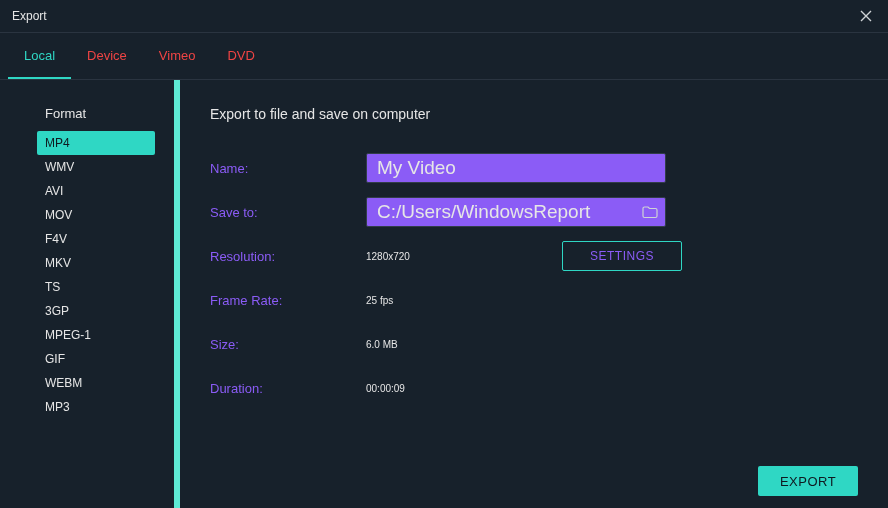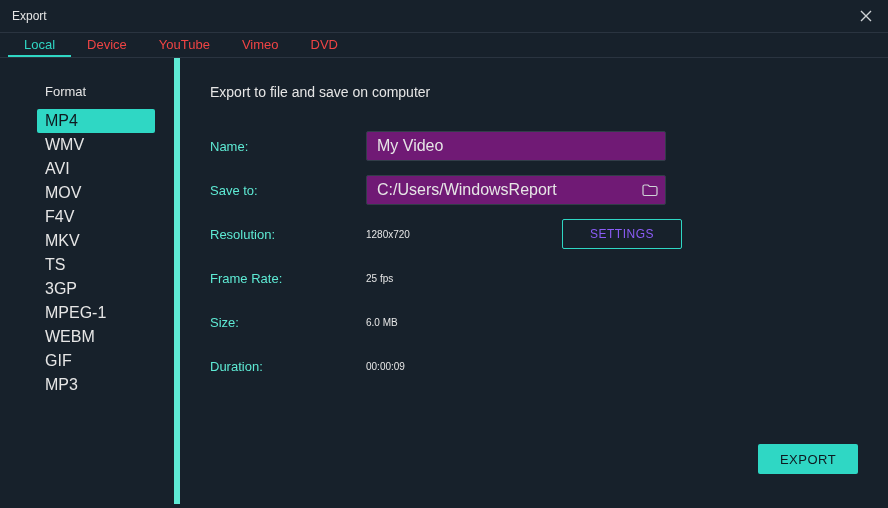--- a/index.html
+++ b/index.html
@@ -19,21 +19,21 @@
     background: #17212b;
   }
   .titlebar .title { font-size: 12px; color: #e6e6e6; }
   .titlebar .close {
     width: 20px; height: 20px;
     display: flex; align-items: center; justify-content: center;
     color: #cfd3d6; cursor: pointer;
     font-size: 16px;
   }
   .tabbar {
-    height: 26px;
+    height: 48px;
     border-top: 1px solid #2a3440;
     border-bottom: 1px solid #2a3440;
     display: flex;
     align-items: stretch;
     padding: 0 8px;
   }
   .tab {
     padding: 0 16px;
     display: flex;
     align-items: center;
@@ -60,21 +60,21 @@
     color: #e6e6e6;
     margin-bottom: 10px;
     padding-left: 8px;
   }
   .fmt-list { list-style: none; width: 118px; }
   .fmt-item {
     height: 24px;
     display: flex;
     align-items: center;
     padding-left: 8px;
-    font-size: 16px;
+    font-size: 12px;
     color: #e6e6e6;
     cursor: pointer;
     border-radius: 2px;
     margin-bottom: 0;
   }
   .fmt-item.selected {
     background: #2fd7c4;
     color: #0f1a20;
   }
   .main {
@@ -88,35 +88,35 @@
     margin-bottom: 24px;
   }
   .row {
     display: flex;
     align-items: center;
     height: 44px;
   }
   .row .lbl {
     width: 156px;
     font-size: 13px;
-    color: #5eead4;
+    color: #8b5cf6;
   }
   .row .val {
     font-size: 10px;
     color: #e6e6e6;
   }
   .input {
     width: 300px;
     height: 30px;
-    background: #701a75;
+    background: #8b5cf6;
     border: 1px solid #323d49;
     border-radius: 2px;
     color: #e6e6e6;
     padding: 0 34px 0 10px;
-    font-size: 16px;
+    font-size: 19px;
     outline: none;
     position: relative;
   }
   .input-wrap { position: relative; width: 300px; }
   .folder-icon {
     position: absolute;
     right: 8px; top: 50%;
     transform: translateY(-50%);
     width: 16px; height: 14px;
     cursor: pointer;
@@ -157,41 +157,40 @@
   <span class="close">
     <svg width="12" height="12" viewBox="0 0 12 12">
         <path d="M1 1 L11 11 M11 1 L1 11" stroke="currentColor" stroke-width="1.4" fill="none"></path>
       </svg>
   </span>
 </div>
 
 <div class="tabbar">
   <div class="tab active">Local</div>
   <div class="tab">Device</div>
-  <div class="tab">YouTube</div>
   <div class="tab">Vimeo</div>
   <div class="tab">DVD</div>
 </div>
 
 <div class="content">
 
   <div class="sidebar">
     <div class="side-heading">Format</div>
     <ul class="fmt-list">
       <li class="fmt-item selected">MP4</li>
       <li class="fmt-item">WMV</li>
       <li class="fmt-item">AVI</li>
       <li class="fmt-item">MOV</li>
       <li class="fmt-item">F4V</li>
       <li class="fmt-item">MKV</li>
       <li class="fmt-item">TS</li>
       <li class="fmt-item">3GP</li>
       <li class="fmt-item">MPEG-1</li>
+      <li class="fmt-item">GIF</li>
       <li class="fmt-item">WEBM</li>
-      <li class="fmt-item">GIF</li>
       <li class="fmt-item">MP3</li>
     </ul>
   </div>
 
   <div class="main">
     <div class="heading">Export to file and save on computer</div>
 
     <div class="row">
       <div class="lbl">Name:</div>
       <div class="input-wrap">

